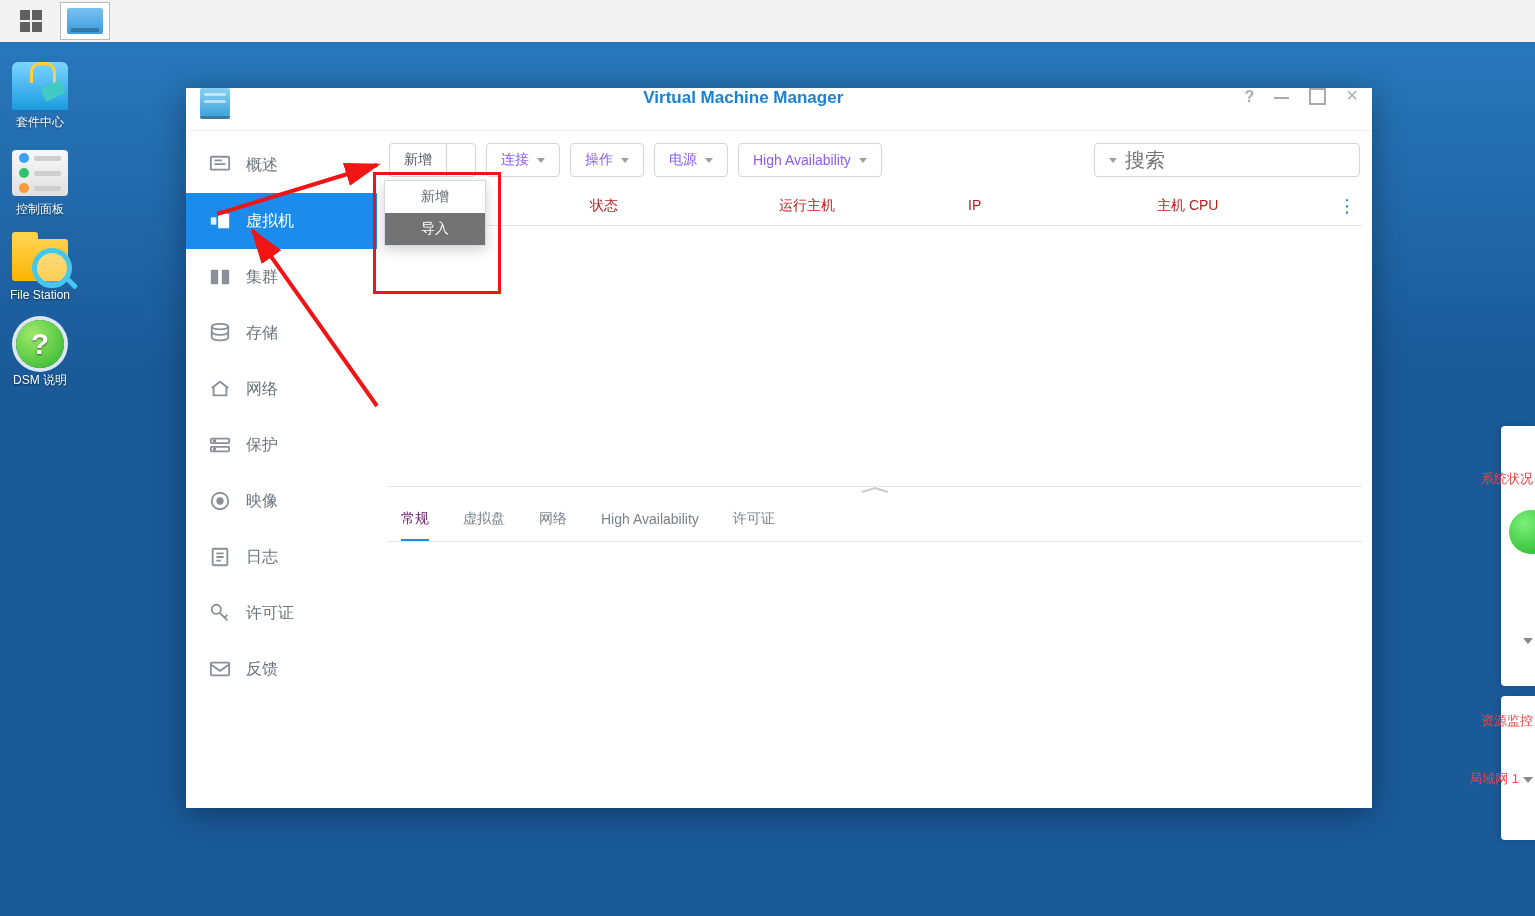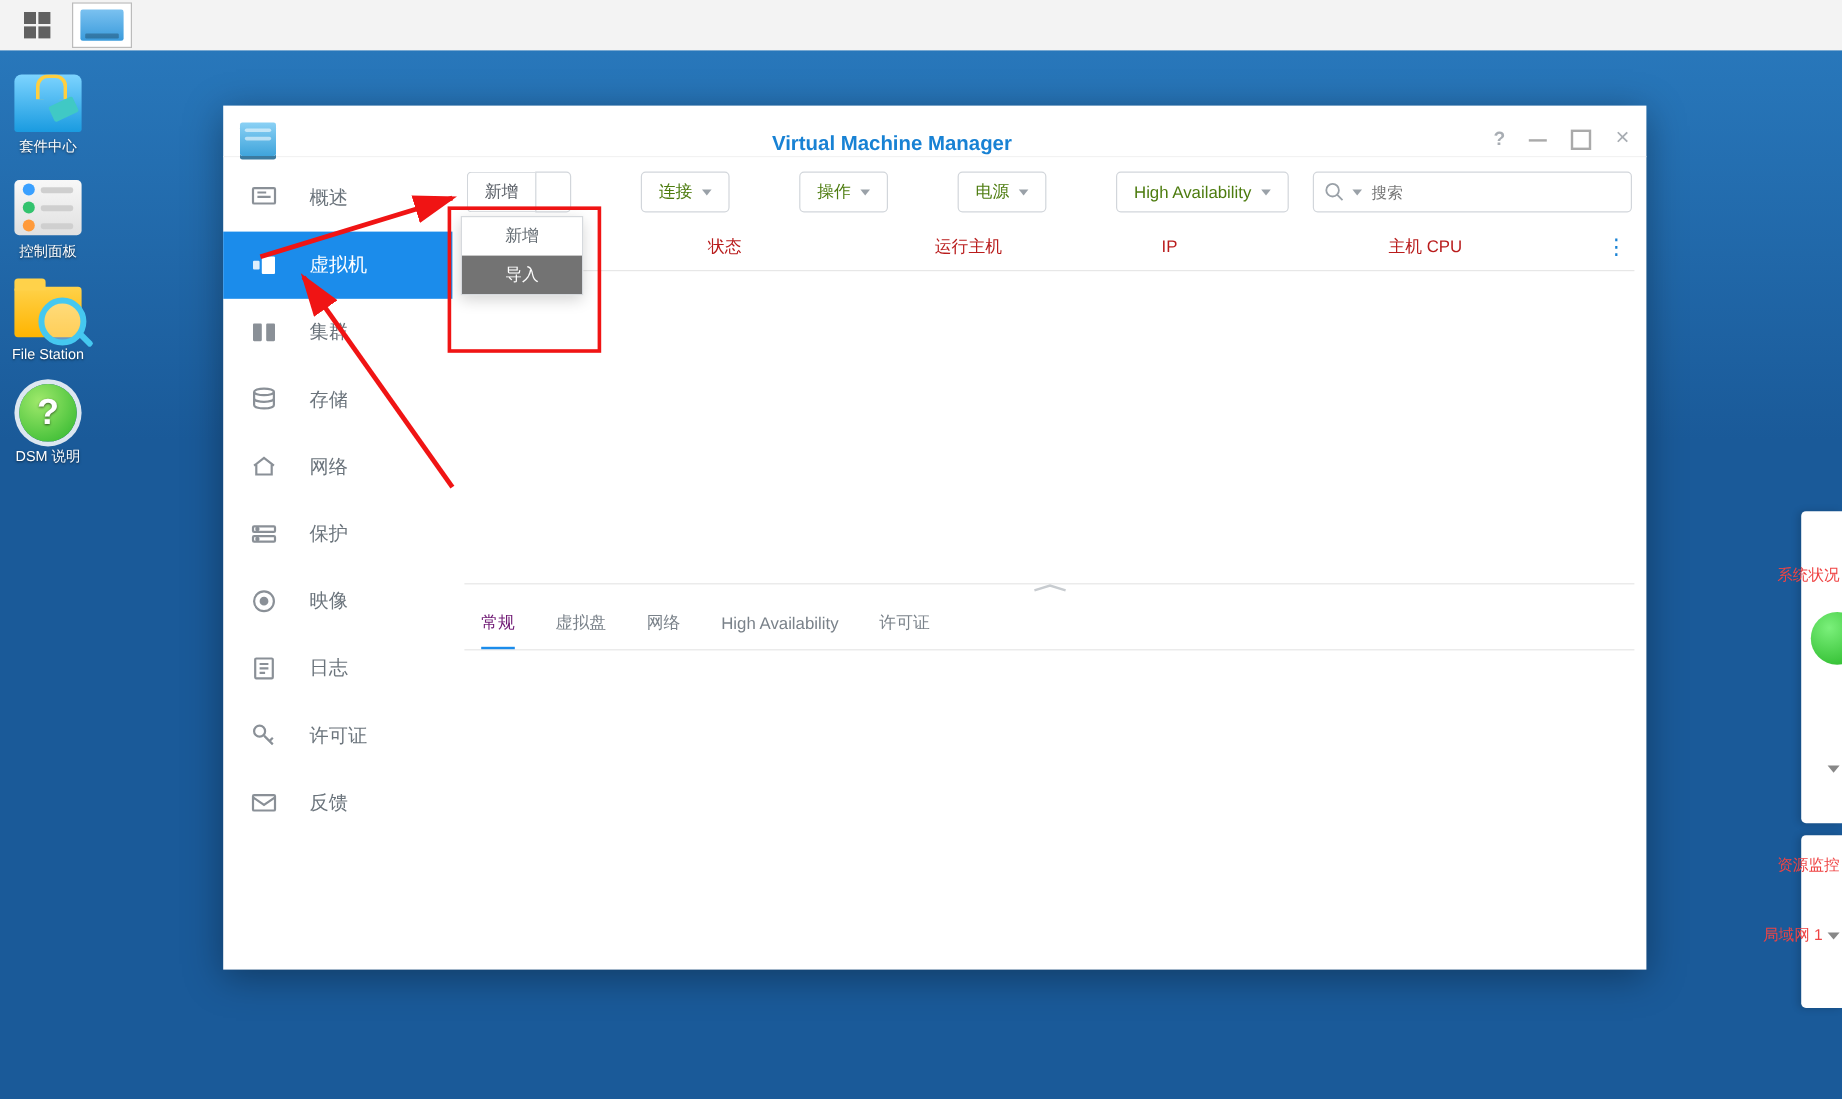--- a/index.html
+++ b/index.html
@@ -35,53 +35,53 @@
 .help{width:48px;height:48px;border-radius:50%;background:radial-gradient(circle at 35% 30%,#9fe96b,#2cb52c);display:flex;align-items:center;justify-content:center;color:#fff;font-size:30px;font-weight:bold;box-shadow:0 0 0 4px rgba(255,255,255,.85);}
 
 
 .right-peek{position:absolute;right:0;top:420px;width:34px;background:#fff;border-radius:4px 0 0 4px;box-shadow:-2px 0 6px rgba(0,0,0,.15);}
 .peek-green{width:44px;height:44px;border-radius:50%;background:radial-gradient(circle at 35% 30%,#7bf07b,#21b321);position:absolute;right:-18px;top:510px;}
 .peek-label{position:absolute;right:2px;color:#ef4444;font-size:13px;}
 .caret{border-left:5px solid transparent;border-right:5px solid transparent;border-top:6px solid #888;display:inline-block;vertical-align:middle;margin-left:4px;}
 
 
 .win{position:absolute;left:186px;top:88px;width:1186px;height:720px;background:#fff;box-shadow:0 6px 30px rgba(0,0,0,.35);display:flex;flex-direction:column;}
-.titlebar{height:42px;display:flex;align-items:flex-end;padding:0 14px;border-bottom:1px solid #f2f2f2;}
+.titlebar{height:42px;display:flex;align-items:flex-start;padding:0 14px;border-bottom:1px solid #f2f2f2;}
 .titlebar .ico{width:30px;height:28px;background:linear-gradient(#8bd1f5,#3fa4db);border-radius:2px;position:relative;box-shadow:0 3px 0 #3b7a9f;margin-right:12px;}
 .titlebar .ico::before,.titlebar .ico::after{content:"";position:absolute;left:4px;right:4px;height:3px;background:rgba(255,255,255,.55);border-radius:2px;}
 .titlebar .ico::before{top:5px;} .titlebar .ico::after{top:12px;}
 .titlebar .title{flex:1;text-align:center;color:#1882d4;font-weight:700;font-size:17px;}
 .titlebar .ctrls{display:flex;gap:20px;color:#a8adb3;font-size:16px;}
 .titlebar .ctrls span{cursor:pointer;}
 .titlebar .ctrls .sq{width:13px;height:13px;border:2px solid #aaa;display:inline-block;}
 .titlebar .ctrls .min{width:15px;height:2px;background:#aaa;display:inline-block;vertical-align:middle;}
 
 .win-body{flex:1;display:flex;}
 
 
 .sidebar{width:261px;padding-top:6px;border-right:0px solid #eee;}
-.navitem{height:56px;display:flex;align-items:center;gap:26px;padding-left:22px;color:#6b747c;font-size:16px;cursor:pointer;}
+.navitem{height:56px;display:flex;align-items:center;gap:14px;padding-left:22px;color:#6b747c;font-size:16px;cursor:pointer;}
 .navitem.active{background:#1b8ceb;color:#fff;}
 .navitem .nico{width:24px;height:22px;position:relative;}
 .nico svg{width:100%;height:100%;}
 
 
 .main{flex:1;display:flex;flex-direction:column;padding:8px 10px 0 10px;position:relative;}
 .toolbar{display:flex;align-items:center;gap:10px;padding:4px 2px 10px;}
 .btn{height:32px;padding:0 14px;border:1px solid #d2d6db;background:#fff;color:#707880;border-radius:4px;display:inline-flex;align-items:center;gap:8px;font-size:14px;cursor:pointer;}
 .btn .car{border-left:4px solid transparent;border-right:4px solid transparent;border-top:5px solid #9aa1a8;}
-.btn.disabled{color:#4d7c0f;margin-left:48px;}
+.btn.disabled{color:#8b5cf6;}
 .btn-split{display:inline-flex;}
 .btn-split .main-btn{border-radius:4px 0 0 4px;border-right:none;}
 .btn-split .drop{width:28px;border:1px solid #d2d6db;border-radius:0 4px 4px 0;display:flex;align-items:center;justify-content:center;cursor:pointer;}
 .btn-dark{color:#575c64;}
 .search{margin-left:auto;width:248px;height:32px;border:1px solid #d2d6db;border-radius:4px;display:flex;align-items:center;padding:0 8px;color:#9aa1a8;}
 .search .sico{width:18px;height:18px;margin-right:6px;}
 .search .scar{border-left:4px solid transparent;border-right:4px solid transparent;border-top:5px solid #9aa1a8;margin-right:6px;}
-.search input{border:none;outline:none;flex:1;font-size:13px;color:#444;background:transparent;}
+.search input{border:none;outline:none;flex:1;font-size:20px;color:#444;background:transparent;}
 
 
 .dropdown{position:absolute;left:7px;top:49px;width:100px;background:#fff;border:1px solid #d6d9dd;box-shadow:0 4px 12px rgba(0,0,0,.18);z-index:5;}
 .dropdown .itm{height:32px;display:flex;align-items:center;justify-content:center;color:#626a71;cursor:pointer;}
 .dropdown .itm.hl{background:#737373;color:#fff;}
 
 
 .red-box{position:absolute;border:3px solid #f01414;z-index:4;}
 .arrow{position:absolute;z-index:4;}
 .arrow svg{overflow:visible;}

